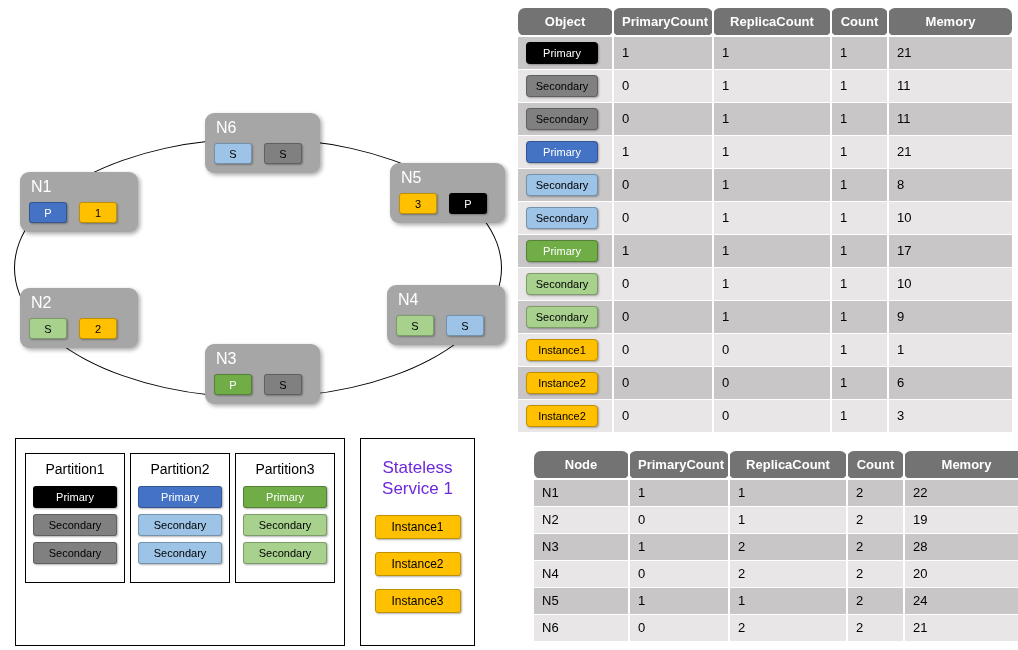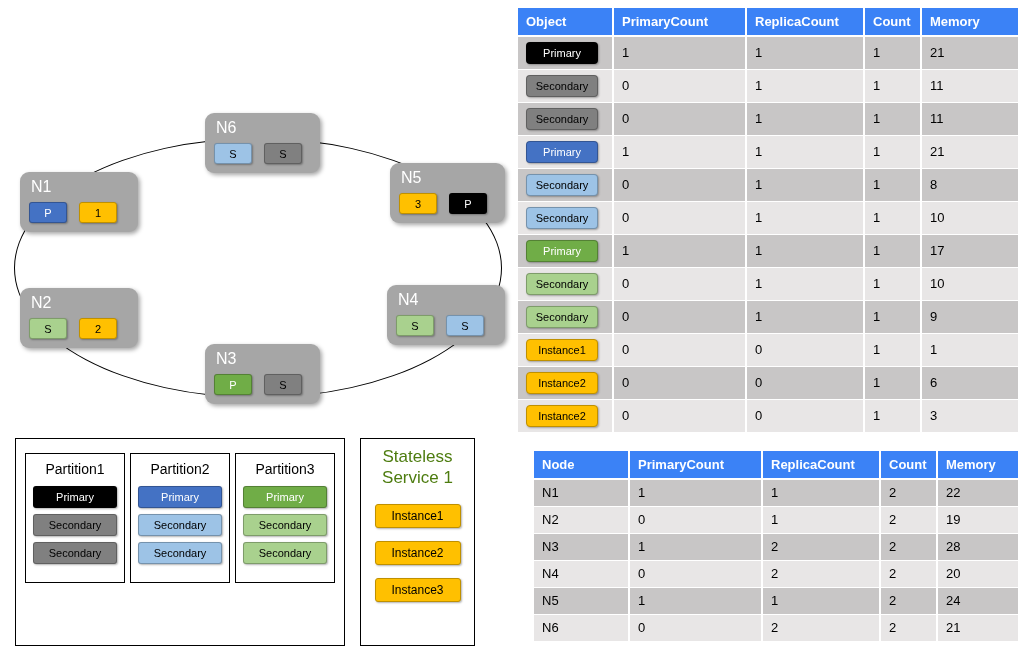--- a/index.html
+++ b/index.html
@@ -40,36 +40,36 @@
   .stateful-title { text-align: center; font-size: 17px; margin-top: 8px; color: #000; }
   .partitions { display: flex; justify-content: space-between; padding: 0 9px; margin-top: 14px; }
   .partition { width: 100px; min-height: 130px; border: 1px solid #000; padding: 7px 4px;
                display: flex; flex-direction: column; align-items: center; background: #fff; }
   .p-title { font-size: 14px; margin-bottom: 9px; text-align: center; color: #000; }
   .p-chips { display: flex; flex-direction: column; gap: 6px; align-items: center; }
   .p-chips .chip { width: 84px; height: 22px; }
 
   .stateless { position: absolute; left: 360px; top: 438px; width: 115px; height: 208px;
                border: 1.5px solid #000; background: #fff; }
-  .stateless-title { font-size: 17px; text-align: center; margin-top: 7px; line-height: 1.25; color: #4d7c0f; }
+  .stateless-title { font-size: 17px; text-align: center; margin-top: 18px; line-height: 1.25; color: #6d28d9; }
   .instances { display: flex; flex-direction: column; align-items: center; gap: 13px; margin-top: 15px; }
   .instances .chip { width: 86px; height: 24px; font-size: 12px; }
 
   
   .tbl { position: absolute; border-collapse: collapse; table-layout: fixed; }
-  .tbl th { background: #3b82f6; color: #fff; font-weight: bold; font-size: 13px; text-align: left;
-            padding: 6px 8px; border-left: 2px solid #fff; border-bottom: 2px solid #fff; }
+  .tbl th { background: #737373; color: #fff; font-weight: bold; font-size: 13px; text-align: center;
+            padding: 6px 8px; border-left: 2px solid #fff; border-bottom: 2px solid #fff; border-radius: 7px; }
   .tbl th:first-child { border-left: none; }
   .tbl td { font-size: 13px; color: #000; padding: 2px 8px; vertical-align: middle;
             border-left: 2px solid #fff; border-bottom: 1px solid #fff; }
   .tbl td:first-child { border-left: none; }
   .tbl tr.dark  { background: #c8c6c6; }
   .tbl tr.light { background: #e8e6e6; }
   .tbl th:nth-child(1), .tbl td:nth-child(1) { width: 95px; }
-  .tbl th:nth-child(2), .tbl td:nth-child(2) { width: 133px; }
+  .tbl th:nth-child(2), .tbl td:nth-child(2) { width: 100px; }
   .tbl th:nth-child(3), .tbl td:nth-child(3) { width: 118px; }
   .tbl th:nth-child(4), .tbl td:nth-child(4) { width: 57px; }
   .tbl th:nth-child(5), .tbl td:nth-child(5) { width: 124px; margin-top: 29px; }
   #object-table { left: 518px; top: 8px; width: 494px; }
   #object-table tbody tr { height: 33px; }
   #node-table { left: 534px; top: 451px; width: 494px; }
   #node-table tbody tr { height: 27px; }
   .table-chip { width: 72px; height: 22px; border-radius: 4px; }
 </style>
 </head>

